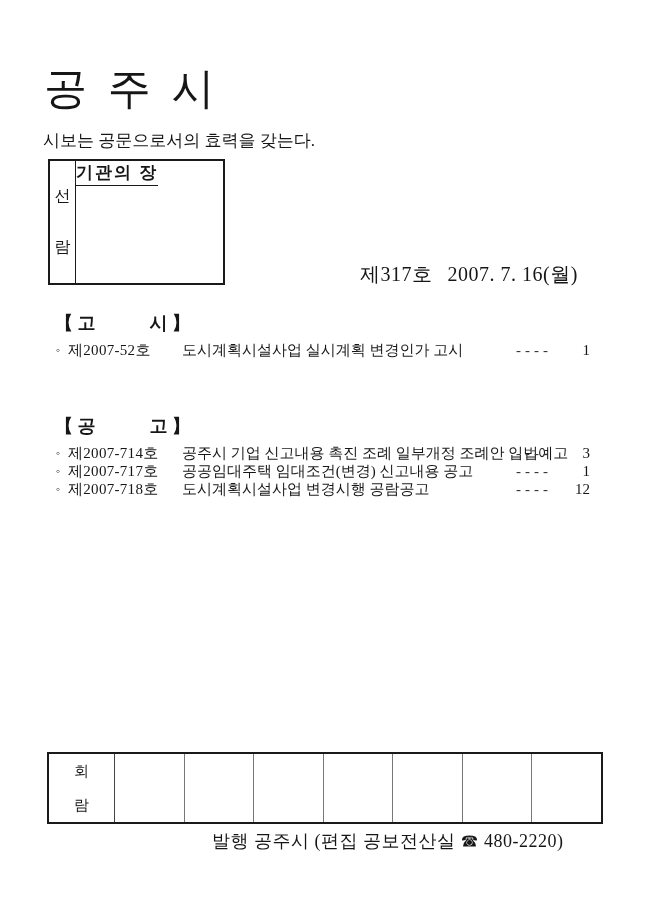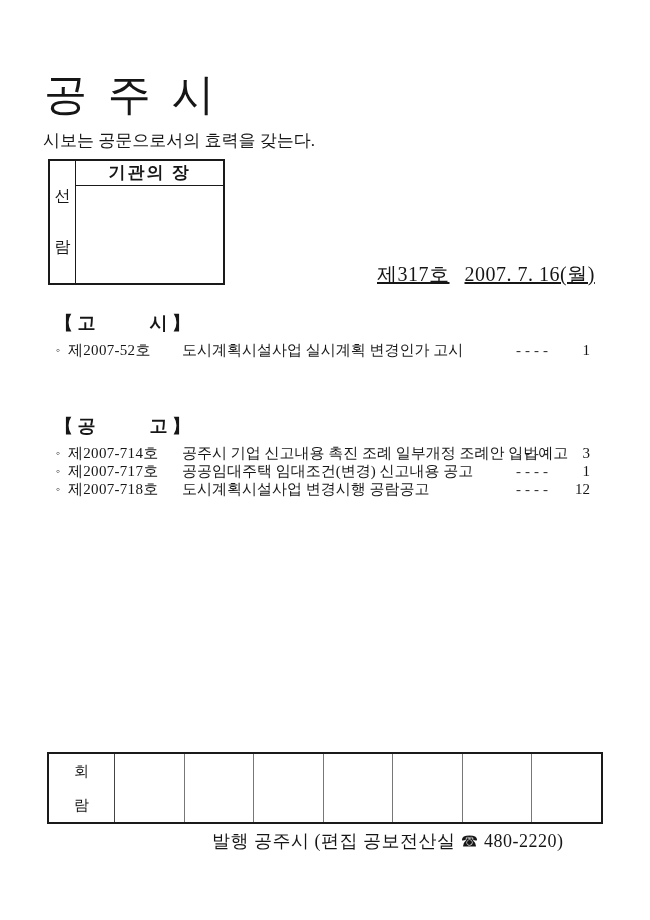--- a/index.html
+++ b/index.html
@@ -11,21 +11,21 @@
     background: #ffffff;
     font-family: "Liberation Serif", "DejaVu Serif", serif;
     color: #161616;
     overflow: hidden;
   }
 
   
   .masthead-title {
     position: absolute;
     left: 44px;
-    top: 72px;
+    top: 66px;
     margin: 0;
     font-size: 43px;
     font-weight: 500;
     letter-spacing: 5px;
     line-height: 46px;
     white-space: nowrap;
   }
   .masthead-subtitle {
     position: absolute;
     left: 43px;
@@ -48,41 +48,40 @@
   .approval-side {
     width: 26px;
     border-right: 1px solid #1a1a1a;
     display: flex;
     flex-direction: column;
     align-items: center;
     justify-content: center;
     gap: 30px;
     font-size: 16px;
   }
-  .approval-main { flex: 1; display: flex; flex-direction: column; justify-content: space-between; }
+  .approval-main { flex: 1; display: flex; flex-direction: row; justify-content: space-between; }
   .approval-header {
     height: 25px;
     border-bottom: 1px solid #1a1a1a;
     text-align: center;
     font-size: 17px;
     font-weight: bold;
     letter-spacing: 2px;
     line-height: 24px;
   }
   .approval-body { flex: 1; }
 
   
   .issue-line {
     position: absolute;
-    left: 377px;
+    left: 360px;
     top: 261px;
     font-size: 20px;
     white-space: nowrap;
     letter-spacing: 0.5px;
-    text-decoration: underline;
   }
   .issue-line .issue-date { margin-left: 15px; }
 
   
   .toc-section { position: absolute; left: 47px; width: 557px; }
   .toc-section.gosi  { top: 313px; }
   .toc-section.gonggo{ top: 416px; }
   .sec-heading {
     margin-left: 8px;
     font-size: 18px;

